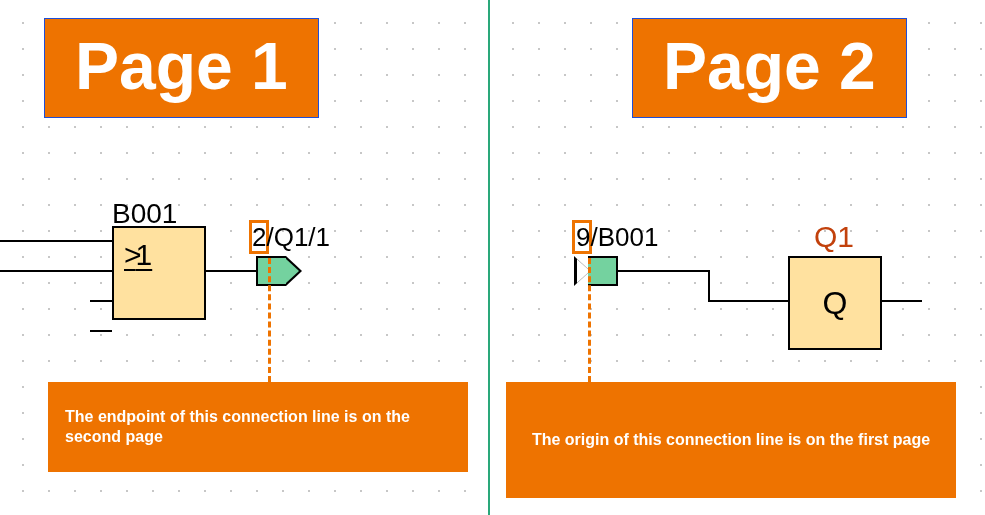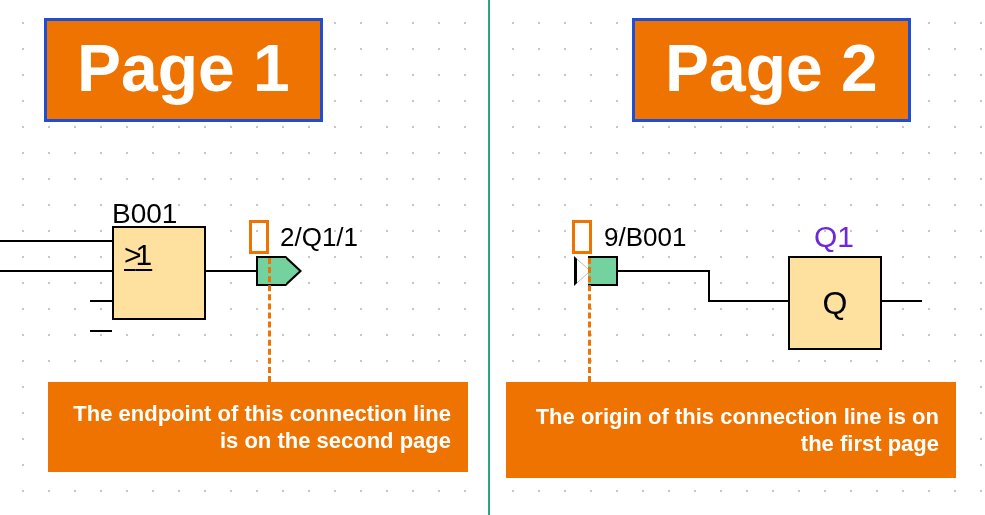--- a/index.html
+++ b/index.html
@@ -27,21 +27,21 @@
     background-position: 10px 10px;
     opacity: 0.55;
     z-index: 0;
   }
   .dotgrid.left  { left: 0;   width: 488px; }
   .dotgrid.right { left: 490px; width: 495px; }
 
   .title-badge {
     position: absolute;
     background: #ee7300;
-    border: 3px solid #1d4ed8;
+    border: 1px solid #1d4ed8;
     color: #fff;
     font-weight: 800;
     font-size: 66px;
     padding: 14px 30px 18px 30px;
     line-height: 1;
     z-index: 2;
     letter-spacing: 0;
   }
   .title-badge.left  { left: 44px;  top: 18px; }
   .title-badge.right { left: 590px; top: 18px; margin-left: 42px; }
@@ -83,21 +83,21 @@
     width: 94px; height: 94px;
     background: #ffe19f;
     border: 2px solid #000;
     z-index: 2;
     display:flex; align-items:center; justify-content:center;
   }
   .block-q-inner { font-size: 32px; color:#000; }
   .block-q-label {
     position: absolute;
     left: 814px; top: 220px;
-    font-size: 30px; color:#6d28d9; z-index:2;
+    font-size: 30px; color:#c2410c; z-index:2;
   }
 
   
   .wire { position:absolute; background:#000; z-index:1; }
 
   
   .arrow-out {
     position: absolute;
     left: 256px; top: 256px;
     width: 44px; height: 30px;
@@ -140,21 +140,21 @@
     border-left:16px solid #000;
   }
   .arrow-in-tail::after{
     content:""; position:absolute; left:-13px; top:-12px;
     width:0; height:0;
     border-top:12px solid transparent;
     border-bottom:12px solid transparent;
     border-left:13px solid #fff;
   }
 
-  .conn-label { position:absolute; font-size:26px; color:#000; z-index:3;padding-left:28px; }
+  .conn-label { position:absolute; font-size:26px; color:#000; z-index:3; }
   .conn-label.out { left: 252px; top: 222px; }
   .conn-label.in  { left: 576px; top: 222px; }
 
   
   .hl-box {
     position:absolute;
     border: 3px solid #ee7300;
     z-index:3;
     background: transparent;
   }
@@ -170,29 +170,29 @@
   .dashed.out { left: 268px; top: 258px; height: 124px; }
   .dashed.in  { left: 588px; top: 258px; height: 124px; }
 
   
   .callout {
     position:absolute;
     background:#ee7300;
     border:3px solid #ee7300;
     color:#fff;
     font-weight:700;
-    font-size:22px;
-    text-align:right;
+    font-size:16px;
+    text-align:left;
     display:flex; align-items:center; justify-content:center;
     padding: 20px 14px;
     line-height:1.25;
     z-index:3;
   }
   .callout.left  { left: 48px;  top: 382px; width: 420px; height: 90px; }
-  .callout.right { left: 506px; top: 382px; width: 450px; height: 96px; }
+  .callout.right { left: 506px; top: 382px; width: 450px; height: 116px; }
 </style>
 </head>
 <body>
 
 <div class="dotgrid left"></div>
 <div class="dotgrid right"></div>
 
 <div class="page-divider"></div>
 
 <div class="title-badge left">Page 1</div>

